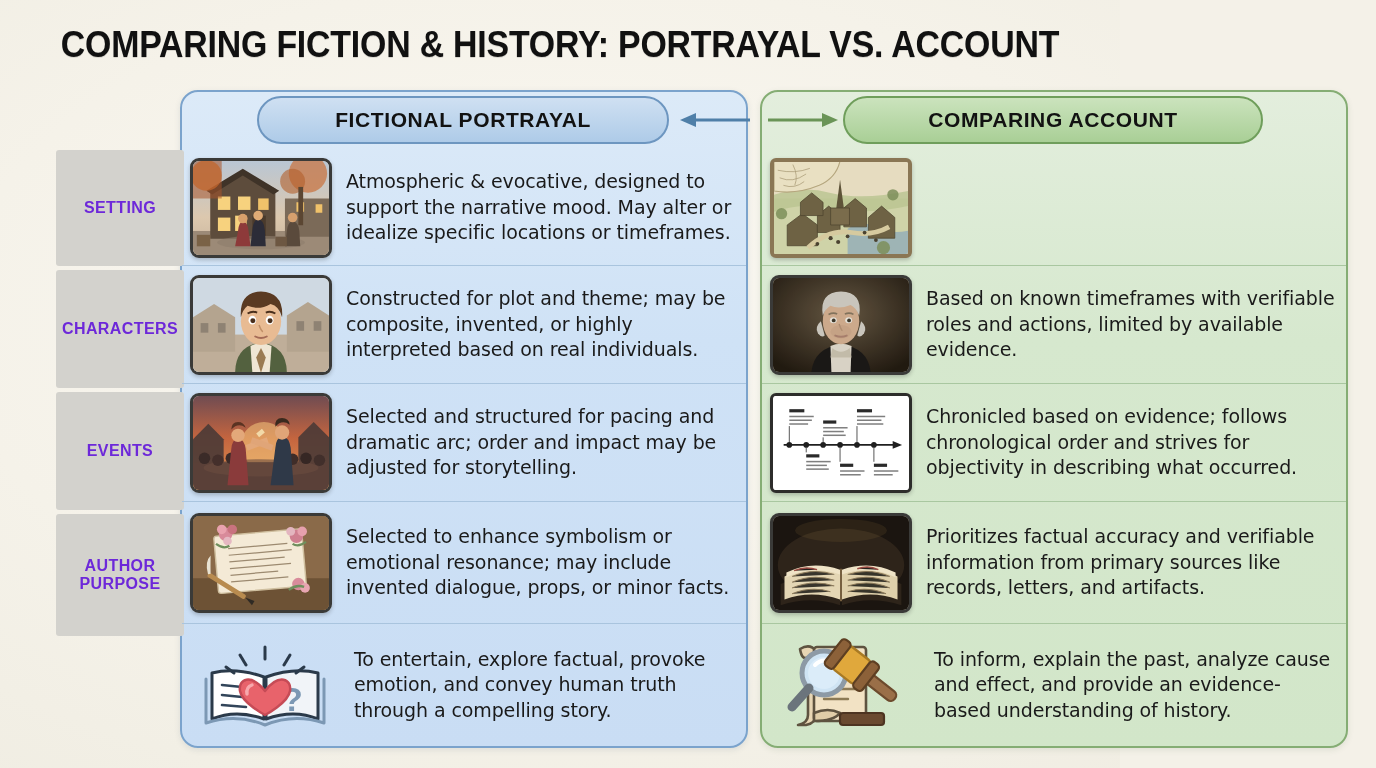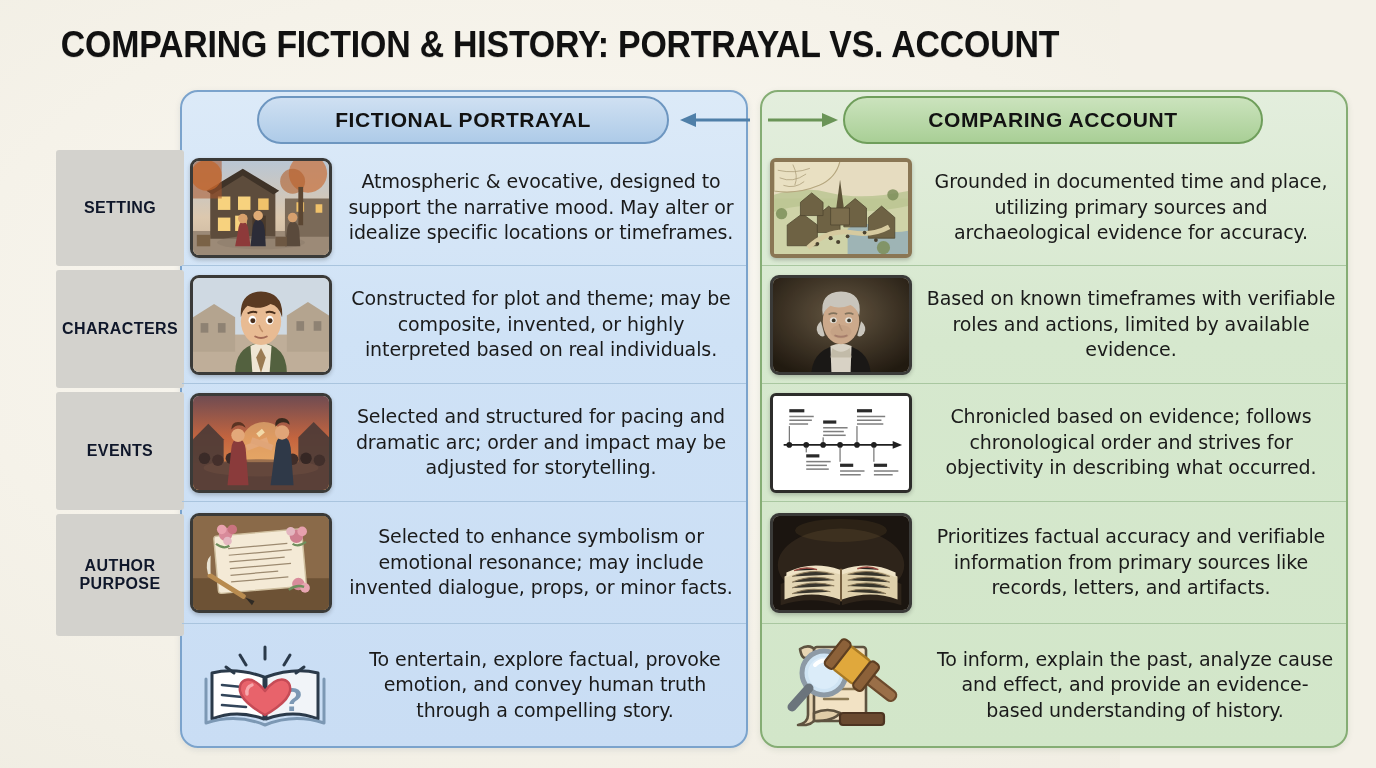--- a/index.html
+++ b/index.html
@@ -93,28 +93,28 @@
     background: #d3d2cd;
     border-radius: 3px;
     margin-bottom: 4px;
     display: flex;
     align-items: center;
     justify-content: center;
     text-align: center;
     font-size: 16px;
     font-weight: 700;
     letter-spacing: 0.4px;
-    color: #0f172a;
+    color: #6d28d9;
     line-height: 1.18;
     padding: 0 6px;
     margin-left: 32px;
   }
 
   
-  .rows { position: absolute; top: 150px; text-align: center; }
+  .rows { position: absolute; top: 150px; }
   .rows-fiction { left: 182px; width: 564px; }
   .rows-history { left: 762px; width: 584px; }
 
   .row {
     display: flex;
     align-items: center;
     gap: 14px;
     padding: 8px 10px 8px 8px;
     position: relative;
   }
@@ -410,21 +410,20 @@
             <circle cx="96" cy="76" r="2"></circle>
               <circle cx="108" cy="84" r="2"></circle>
           </g>
           <g fill="#7d8f5a" opacity="0.85">
             <circle cx="8" cy="56" r="6"></circle>
               <circle cx="126" cy="36" r="6"></circle>
               <circle cx="116" cy="92" r="7"></circle>
           </g>
         </svg>
       </div>
-      <div class="celltext">Grounded in documented time and place, utilizing primary sources and archaeological evidence for accuracy.</div>
     </div>
 
     <div class="row" style="height:118px">
       <div class="thumb">
         <svg viewBox="0 0 142 100" preserveAspectRatio="xMidYMid slice">
           <defs>
             <radialGradient id="hbg" cx="50%" cy="38%" r="70%">
               <stop offset="0%" stop-color="#6b5c46"></stop>
                 <stop offset="100%" stop-color="#241c12"></stop>
             </radialGradient>

